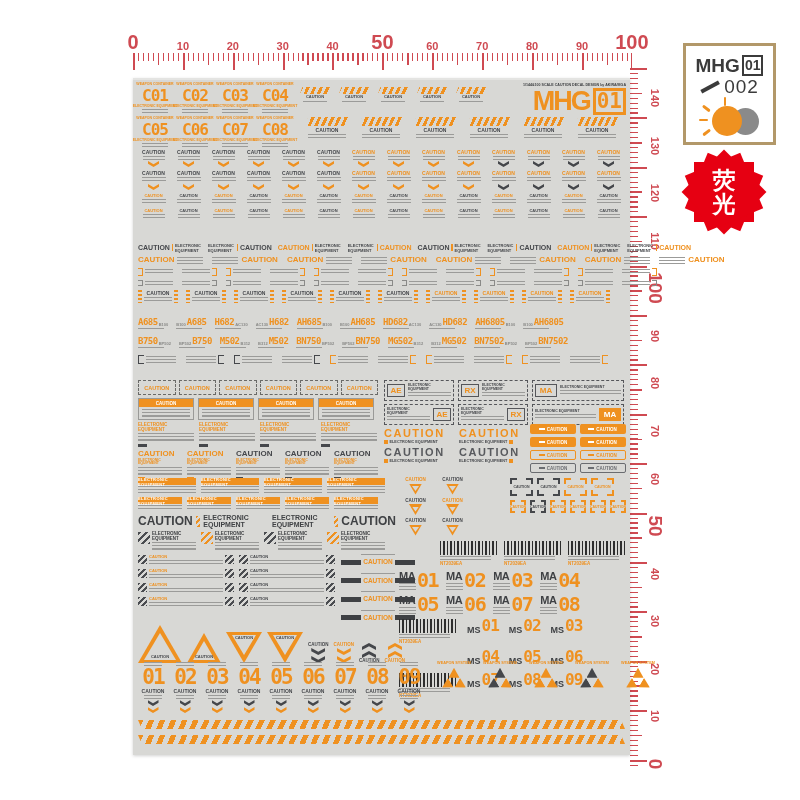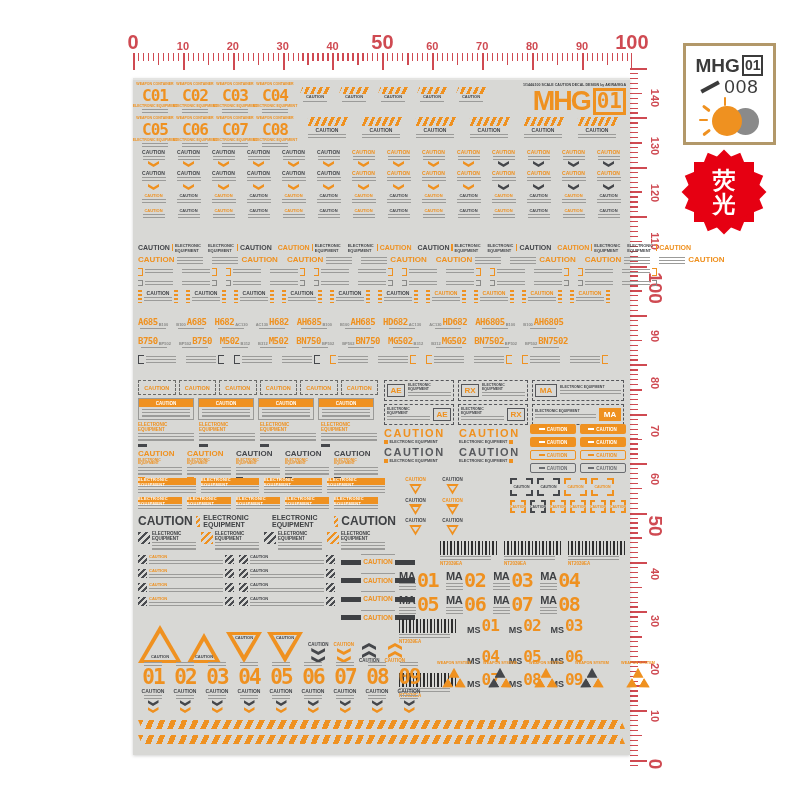--- a/index.html
+++ b/index.html
@@ -103,21 +103,21 @@
 .srow.tb .ts .br{height:6px;border-color:#8a8a88}
 .sb{display:flex;align-items:center;gap:2px}
 .sb .zz{width:4px;height:13px;background:repeating-linear-gradient(180deg,var(--or) 0 2px,transparent 2px 4px)}
 .sb .col{display:flex;flex-direction:column;align-items:center;gap:1px}
 .sb b{font-size:5px;font-weight:900;color:var(--dk);line-height:1}
 .sb .para{width:28px;height:6px}
 .sb:nth-of-type(n+7) b{color:var(--or)}
 
 .bcp{top:238px;left:5px;width:488px;display:flex;flex-direction:column;gap:6px}
 .cprow{display:flex;gap:8px}
-.cpw{display:flex;flex-direction:column;align-items:center;gap:1px}
+.cpw{display:flex;flex-direction:column;gap:1px}
 .cp{display:flex;align-items:flex-end;gap:1px}
 .cprow .cpw:nth-of-type(even) .cp{flex-direction:row-reverse}
 .cp b{font-size:9px;font-weight:900;color:var(--or);font-family:"DejaVu Sans Mono",monospace;letter-spacing:-.5px;line-height:1}
 .cp span{font-size:4px;color:#8a8a88;font-weight:bold}
 .cpw .para{width:26px;height:2.5px}
 .cbrrow{display:flex;gap:10px}
 .cbr{display:flex;align-items:center;gap:2px}
 .cq{width:6px;height:9px;border:1.5px solid var(--dk);border-right:none}
 .cbr .cq+.para{width:30px;height:7px}
 .cbr:nth-of-type(even){flex-direction:row-reverse}
@@ -327,21 +327,21 @@
     </div>
 </div>
 
 <div class="abs bb">
   <div class="r1">
     <span class="logo">MHG</span>
     <span class="lnum">01</span>
   </div>
   <div class="r2">
     <i class="slash"></i>
-    <span class="bcode">008</span>
+    <span class="bcode">002</span>
   </div>
   <div class="sun">
     <i class="ray y1"></i>
     <i class="ray y2"></i>
     <i class="ray y3"></i>
     <i class="ray y4"></i>
     <i class="c2"></i>
     <i class="c1"></i>
   </div>
 </div>

